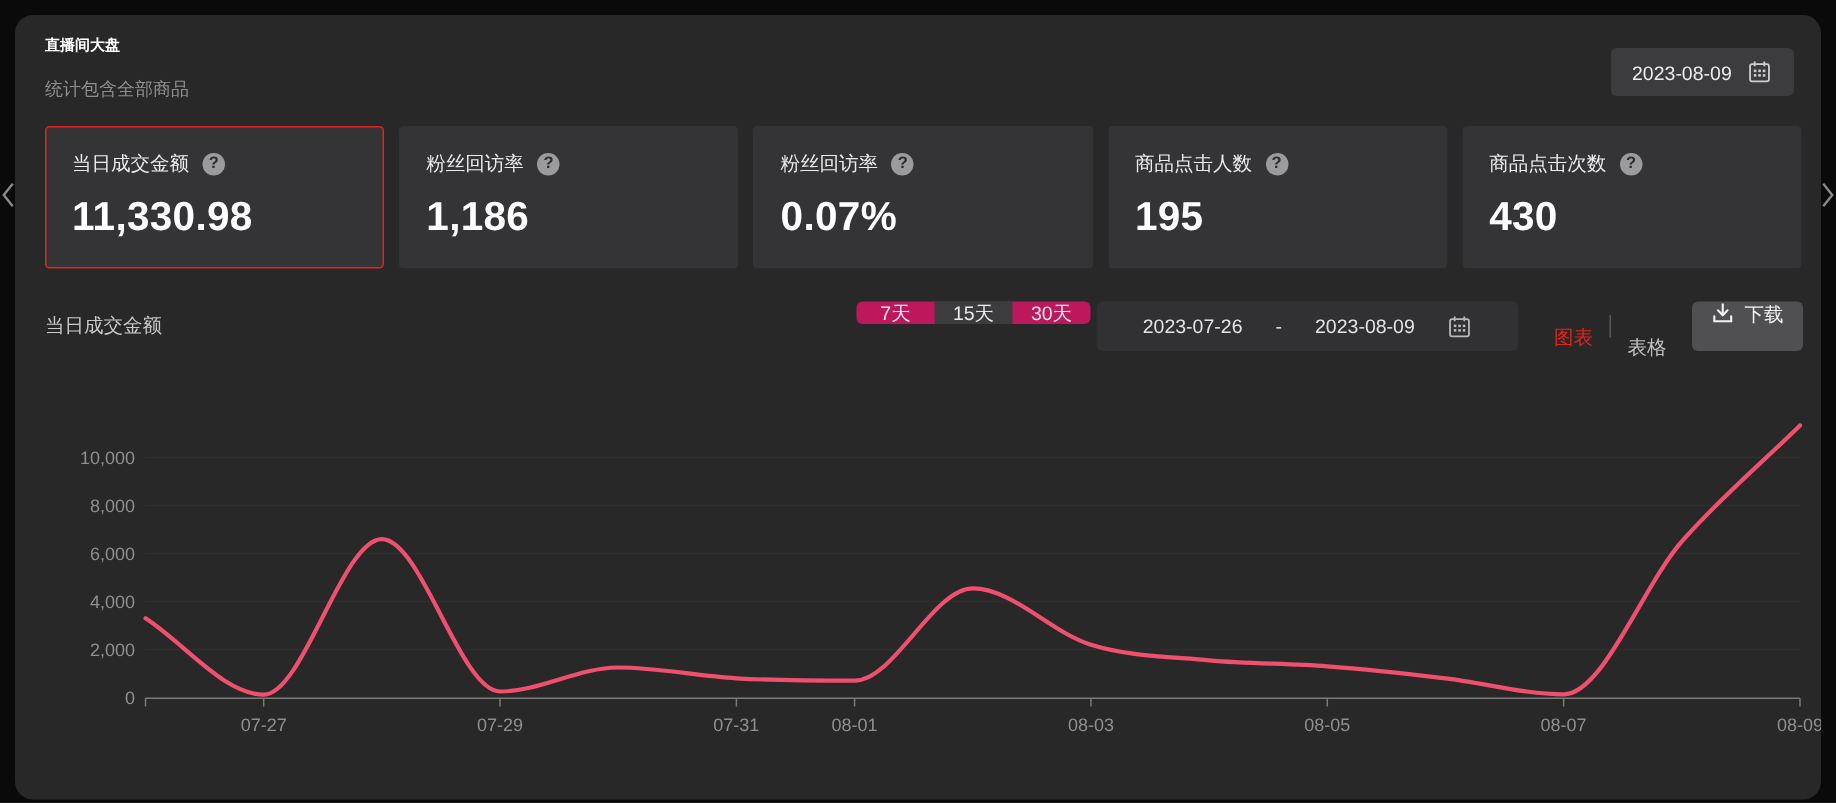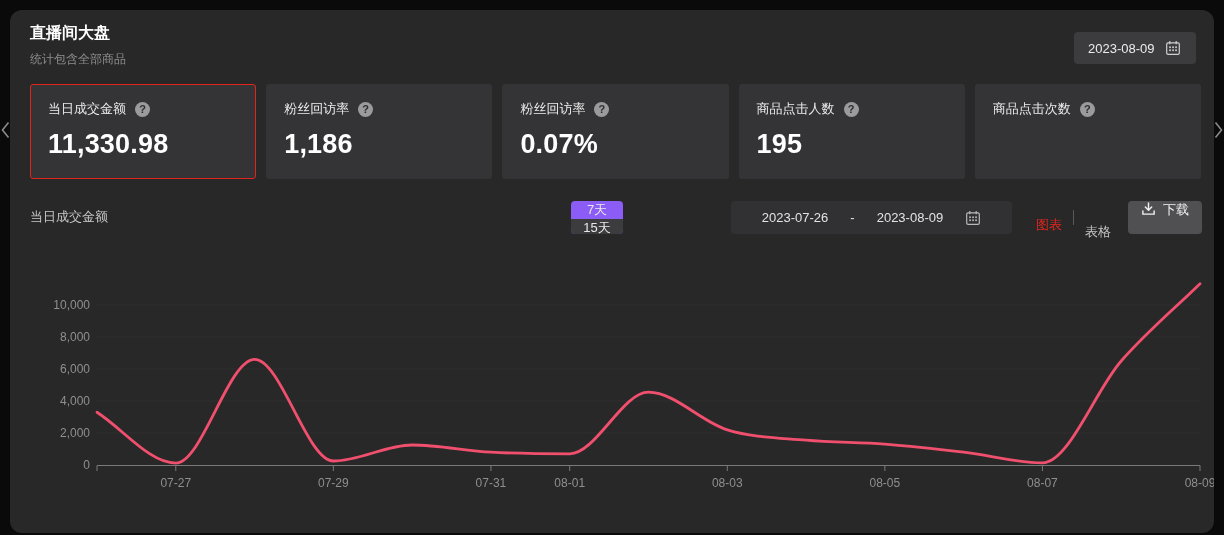--- a/index.html
+++ b/index.html
@@ -9,34 +9,34 @@
   *{margin:0;padding:0;box-sizing:border-box;}
   html,body{width:1224px;height:535px;overflow:hidden;}
   body{background:#0a0a0a;font-family:"Liberation Sans","DejaVu Sans",sans-serif;position:relative;}
   .panel{position:absolute;left:10px;top:10px;width:1204px;height:523px;background:var(--panel);border-radius:12px;overflow:hidden;}
   
   .chev{position:absolute;top:117px;width:10px;height:26px;display:flex;align-items:center;justify-content:center;cursor:pointer;}
   .chev svg{display:block;}
   .chev-left{left:0;}
   .chev-right{left:1213px;}
   
-  .title{position:absolute;left:20px;top:13px;font-size:16px;font-weight:bold;color:var(--txt);}
+  .title{position:absolute;left:20px;top:13px;font-size:10px;font-weight:bold;color:var(--txt);}
   .subtitle{position:absolute;left:20px;top:41px;font-size:12px;color:var(--txt-dim);}
   .date-select{position:absolute;top:22px;right:18px;height:32px;min-width:122px;background:#3c3c3e;border-radius:4px;display:flex;align-items:center;gap:10px;padding:0 11px 0 14px;font-size:13px;color:#ececec;cursor:pointer;}
   
   .cards{position:absolute;left:20px;top:74px;width:1171px;height:95px;display:flex;gap:10px;}
   .card{flex:1;background:var(--card);border-radius:3px;padding:15px 17px;border:1px solid transparent;cursor:pointer;}
   .card.selected{border-color:var(--accent);}
   .card-label-row{display:flex;align-items:center;gap:9px;}
   .card-label{font-size:13px;color:#ececec;}
   .help{width:15px;height:15px;border-radius:50%;background:#9b9b9d;color:#2e2e2e;font-size:11px;font-weight:bold;line-height:15px;text-align:center;cursor:pointer;}
   .card-value{margin-top:11px;font-size:27px;font-weight:bold;color:var(--txt);letter-spacing:0.2px;}
   
   .section-title{position:absolute;left:20px;top:198px;font-size:13px;color:var(--txt-soft);}
-  .range-tabs{position:absolute;left:561px;top:191px;height:33px;background:#8b5cf6;border-radius:4px;display:flex;overflow:hidden;flex-direction:column;}
+  .range-tabs{position:absolute;left:561px;top:191px;height:15px;background:#be185d;border-radius:4px;display:flex;overflow:hidden;}
   .range-tab{width:52px;display:flex;align-items:center;justify-content:center;font-size:13px;color:#e8e8e8;cursor:pointer;}
   .range-tab.selected{background:#3c3c3e;}
   .date-range{position:absolute;left:721px;top:191px;width:281px;height:33px;background:#313133;border-radius:4px;display:flex;align-items:center;justify-content:center;gap:22px;font-size:13px;color:#e3e3e3;cursor:pointer;}
   .view-toggle{position:absolute;left:1026px;top:191px;height:33px;display:flex;align-items:center;gap:11px;font-size:13px;}
   .vt-chart{color:var(--accent);cursor:pointer;margin-top:15px;}
   .vt-divider{width:1px;height:15px;background:#58585a;}
   .vt-table{color:#c3c3c5;cursor:pointer;margin-top:28px;}
   .download-btn{position:absolute;left:1118px;top:191px;width:74px;height:33px;background:#505053;border-radius:4px;display:flex;justify-content:center;gap:7px;font-size:13px;color:#f2f2f2;cursor:pointer;}
   
   #chart-svg{position:absolute;left:0;top:265px;}
@@ -109,20 +109,21 @@
         <span class="card-label">商品点击人数</span>
         <span class="help">?</span>
       </div>
       <div class="card-value">195</div>
     </div>
     <div class="card">
       <div class="card-label-row">
         <span class="card-label">商品点击次数</span>
         <span class="help">?</span>
       </div>
+      <div class="card-value">430</div>
     </div>
   </div>
 
   <div class="section-title">当日成交金额</div>
 
   <div class="range-tabs">
     <div class="range-tab">7天</div>
     <div class="range-tab selected">15天</div>
     <div class="range-tab">30天</div>
   </div>

